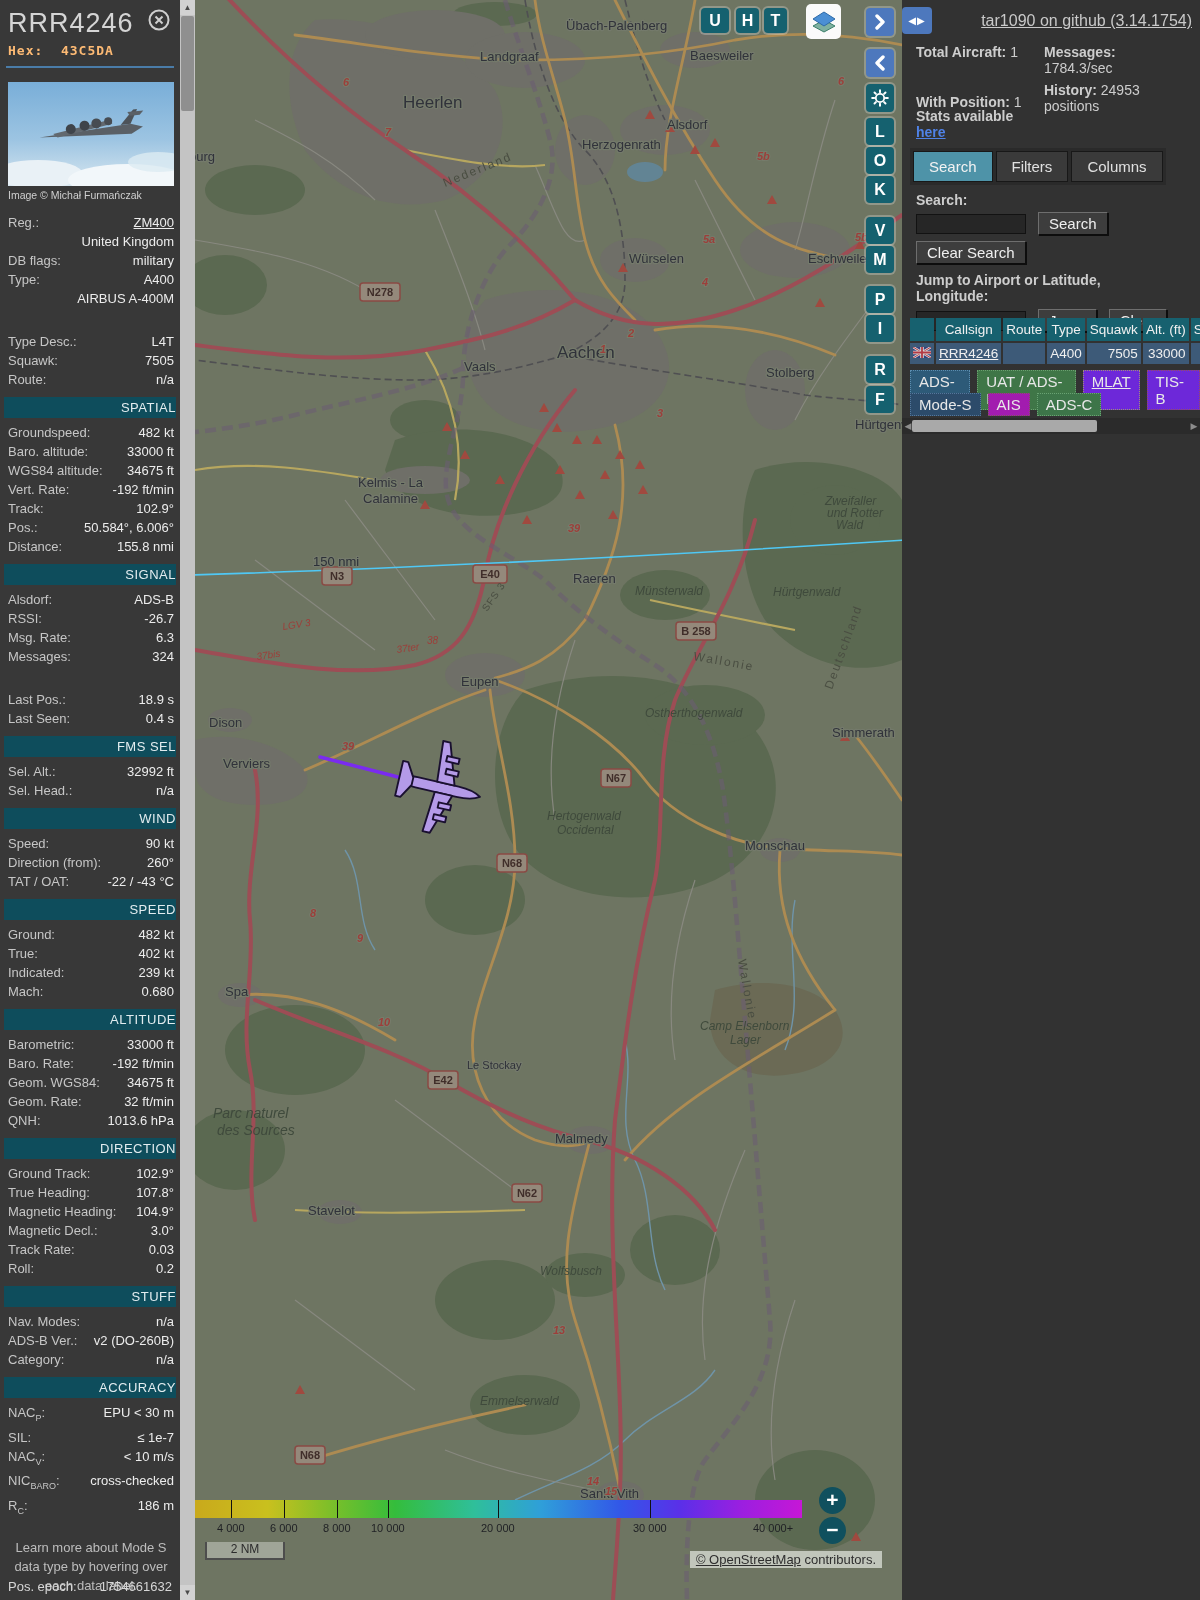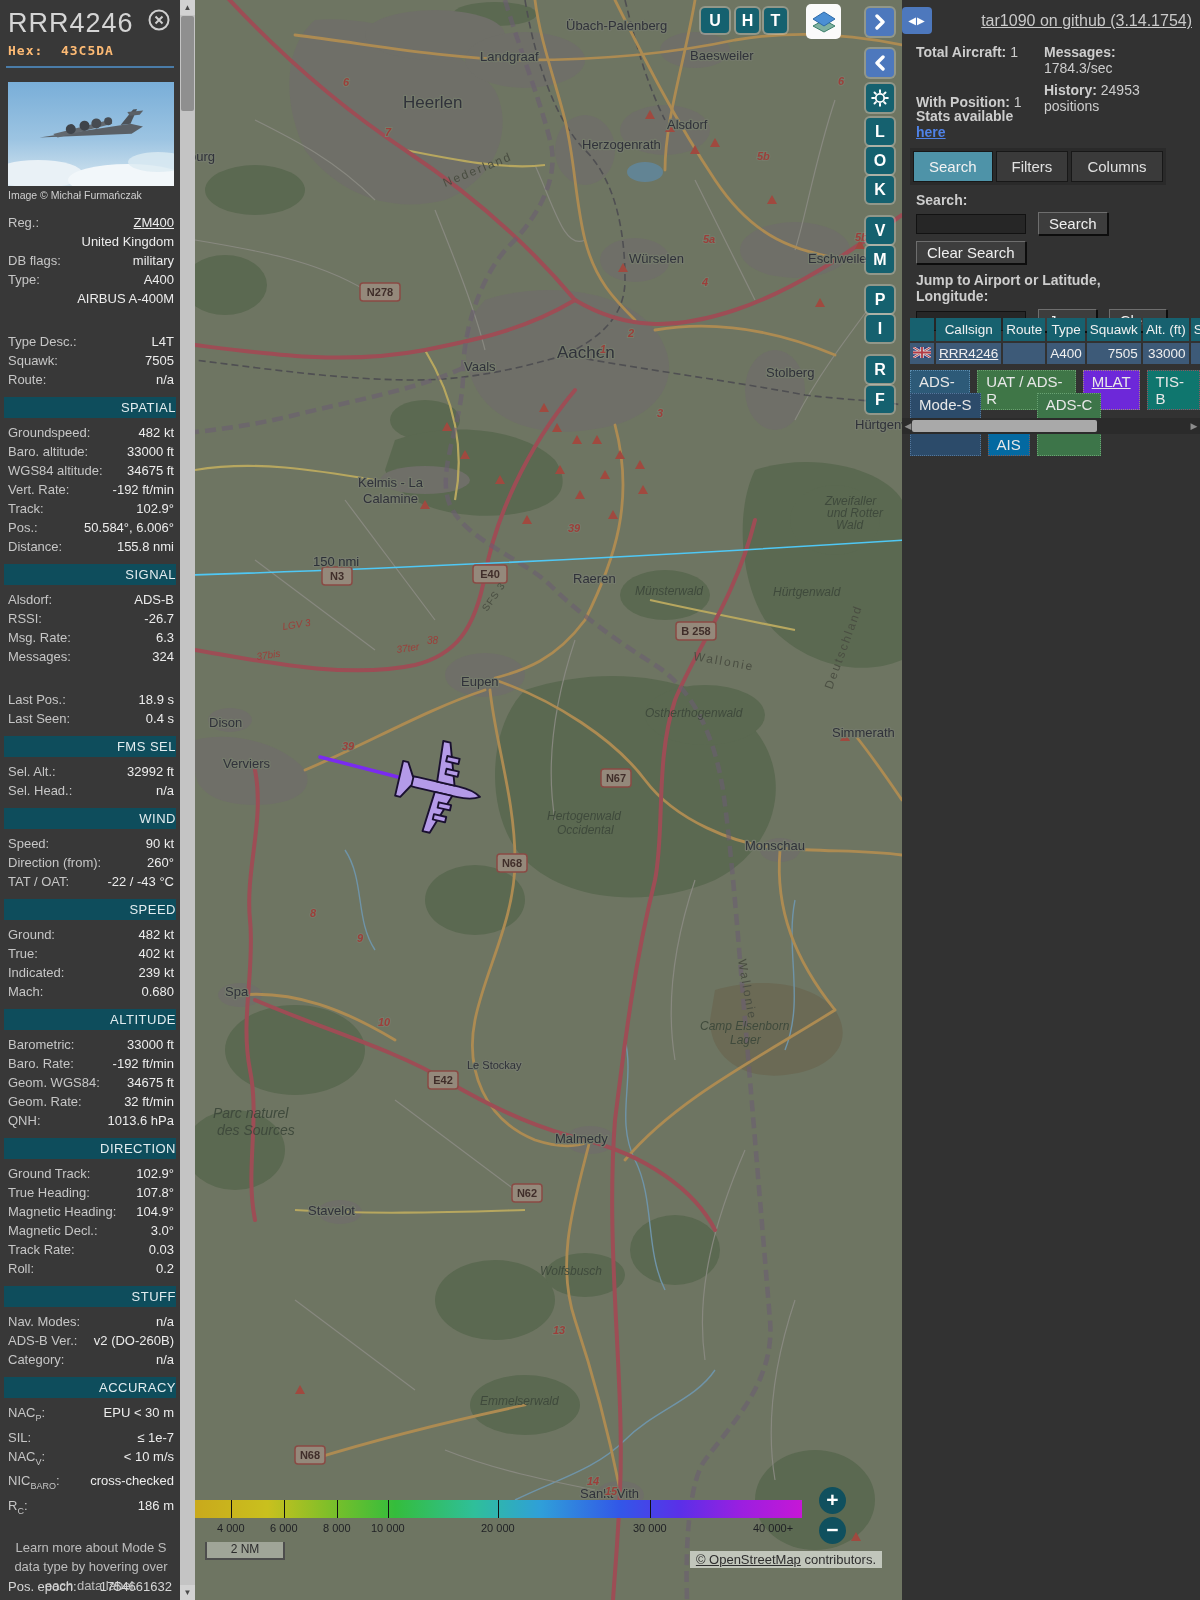--- a/index.html
+++ b/index.html
@@ -68,23 +68,23 @@
   #ac-table { position:absolute; left:6px; top:316px; border-collapse:separate; border-spacing:2px; font-size:13.5px; }
   #ac-table th { background:#17616f; color:#f0f0f0; font-weight:normal; padding:4px 3px; white-space:nowrap; }
   #ac-table td { background:#3d5a78; color:#f0f0f0; padding:3px 3px; white-space:nowrap; }
   #ac-table .num { text-align:right; }
   #ac-table .cs { text-decoration:underline; cursor:pointer; }
   .chips { position:absolute; left:8px; display:flex; gap:7px; }
   .chip { font-size:15px; color:#e8e8e8; padding:2px 8px; cursor:pointer; border:1px dotted transparent; }
   .c0 { background:#2d5a78; border-color:#5b8db0; }
   .c1 { background:#3f7647; border-color:#6aa06f; }
   .c2 { background:#6d28d9; border-color:#a09273;text-decoration:underline; }
-  .c3 { background:#0f766e; border-color:#96505f; }
+  .c3 { background:#6d28d9; border-color:#96505f; }
   .c4 { background:#2c4b6a; border-color:#53779c; }
-  .c5 { background:#0369a1; border-color:#7c5a58;margin-top:40px; }
+  .c5 { background:#a21caf; border-color:#7c5a58; }
   .c6 { background:#3d7549; border-color:#69a372; }
   #hscroll { position:absolute; left:0; top:418px; width:298px; height:16px; background:#2b2b2b; }
   #hscroll .harr { position:absolute; top:0; width:12px; height:16px; color:#8d8d8d; font-size:9px; line-height:16px; text-align:center; cursor:pointer; }
   #hthumb { position:absolute; left:10px; top:2px; width:185px; height:12px; background:#a9a9a9; border-radius:2px; cursor:grab; }
 
   svg text { user-select:none; }
   .mlabel { fill:#30323a; font-size:13px; paint-order:stroke; stroke:#747a6b; stroke-width:2.5px; stroke-linejoin:round; }
   .big { font-size:17px; }
   .sm { font-size:11px; }
   .it { font-style:italic; fill:#3f4a3c; font-size:12px; }

